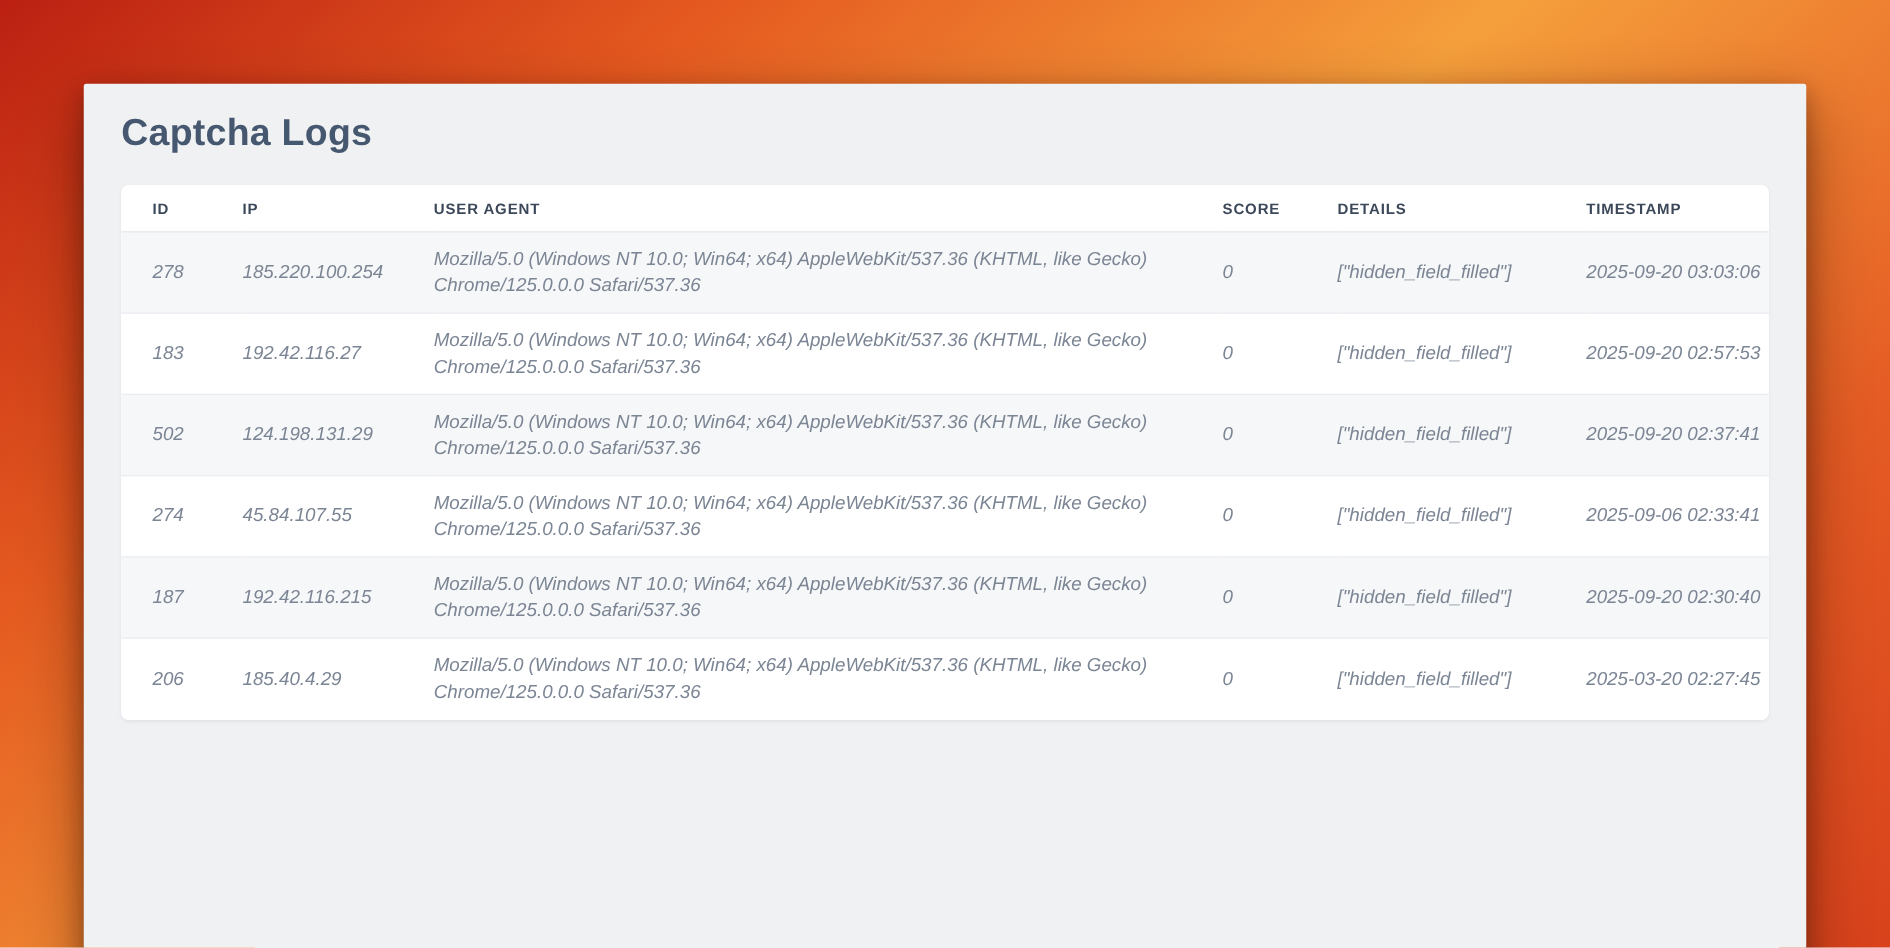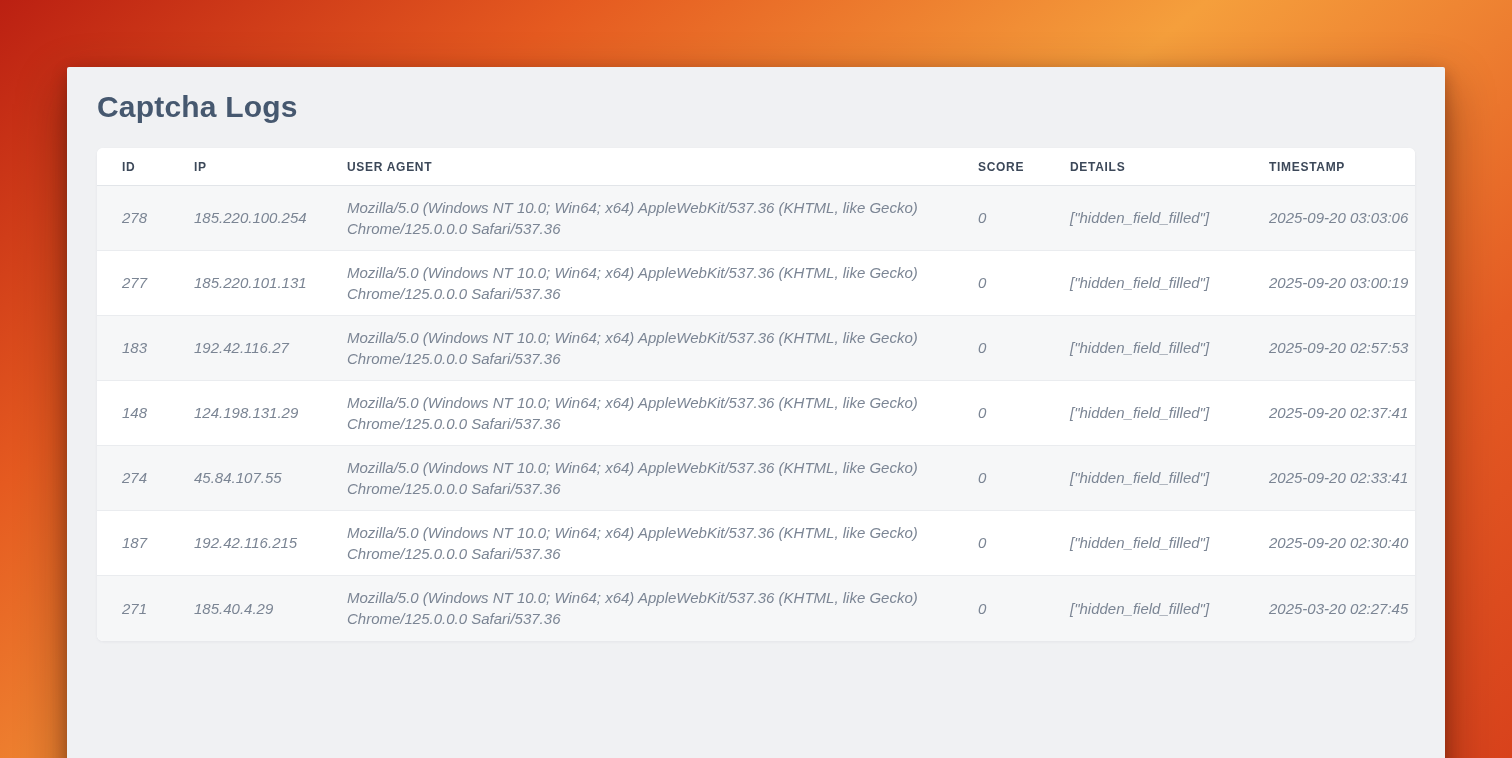--- a/index.html
+++ b/index.html
@@ -101,61 +101,53 @@
       <tbody id="table-body">
           <tr>
             <td>278</td>
             <td>185.220.100.254</td>
             <td>Mozilla/5.0 (Windows NT 10.0; Win64; x64) AppleWebKit/537.36 (KHTML, like Gecko) Chrome/125.0.0.0 Safari/537.36</td>
             <td>0</td>
             <td>["hidden_field_filled"]</td>
             <td class="ts">2025-09-20 03:03:06</td>
           </tr>
           <tr>
-            <td>277</td>
-            <td>185.220.101.131</td>
-            <td>Mozilla/5.0 (Windows NT 10.0; Win64; x64) AppleWebKit/537.36 (KHTML, like Gecko) Chrome/125.0.0.0 Safari/537.36</td>
-            <td>0</td>
-            <td>["hidden_field_filled"]</td>
-            <td class="ts">2025-09-20 03:00:19</td>
-          </tr>
-          <tr>
             <td>183</td>
             <td>192.42.116.27</td>
             <td>Mozilla/5.0 (Windows NT 10.0; Win64; x64) AppleWebKit/537.36 (KHTML, like Gecko) Chrome/125.0.0.0 Safari/537.36</td>
             <td>0</td>
             <td>["hidden_field_filled"]</td>
             <td class="ts">2025-09-20 02:57:53</td>
           </tr>
           <tr>
-            <td>148</td>
+            <td>502</td>
             <td>124.198.131.29</td>
             <td>Mozilla/5.0 (Windows NT 10.0; Win64; x64) AppleWebKit/537.36 (KHTML, like Gecko) Chrome/125.0.0.0 Safari/537.36</td>
             <td>0</td>
             <td>["hidden_field_filled"]</td>
             <td class="ts">2025-09-20 02:37:41</td>
           </tr>
           <tr>
             <td>274</td>
             <td>45.84.107.55</td>
             <td>Mozilla/5.0 (Windows NT 10.0; Win64; x64) AppleWebKit/537.36 (KHTML, like Gecko) Chrome/125.0.0.0 Safari/537.36</td>
             <td>0</td>
             <td>["hidden_field_filled"]</td>
-            <td class="ts">2025-09-20 02:33:41</td>
+            <td class="ts">2025-09-06 02:33:41</td>
           </tr>
           <tr>
             <td>187</td>
             <td>192.42.116.215</td>
             <td>Mozilla/5.0 (Windows NT 10.0; Win64; x64) AppleWebKit/537.36 (KHTML, like Gecko) Chrome/125.0.0.0 Safari/537.36</td>
             <td>0</td>
             <td>["hidden_field_filled"]</td>
             <td class="ts">2025-09-20 02:30:40</td>
           </tr>
           <tr>
-            <td>271</td>
+            <td>206</td>
             <td>185.40.4.29</td>
             <td>Mozilla/5.0 (Windows NT 10.0; Win64; x64) AppleWebKit/537.36 (KHTML, like Gecko) Chrome/125.0.0.0 Safari/537.36</td>
             <td>0</td>
             <td>["hidden_field_filled"]</td>
             <td class="ts">2025-03-20 02:27:45</td>
           </tr>
         </tbody>
     </table>
   </div>
 </div>

